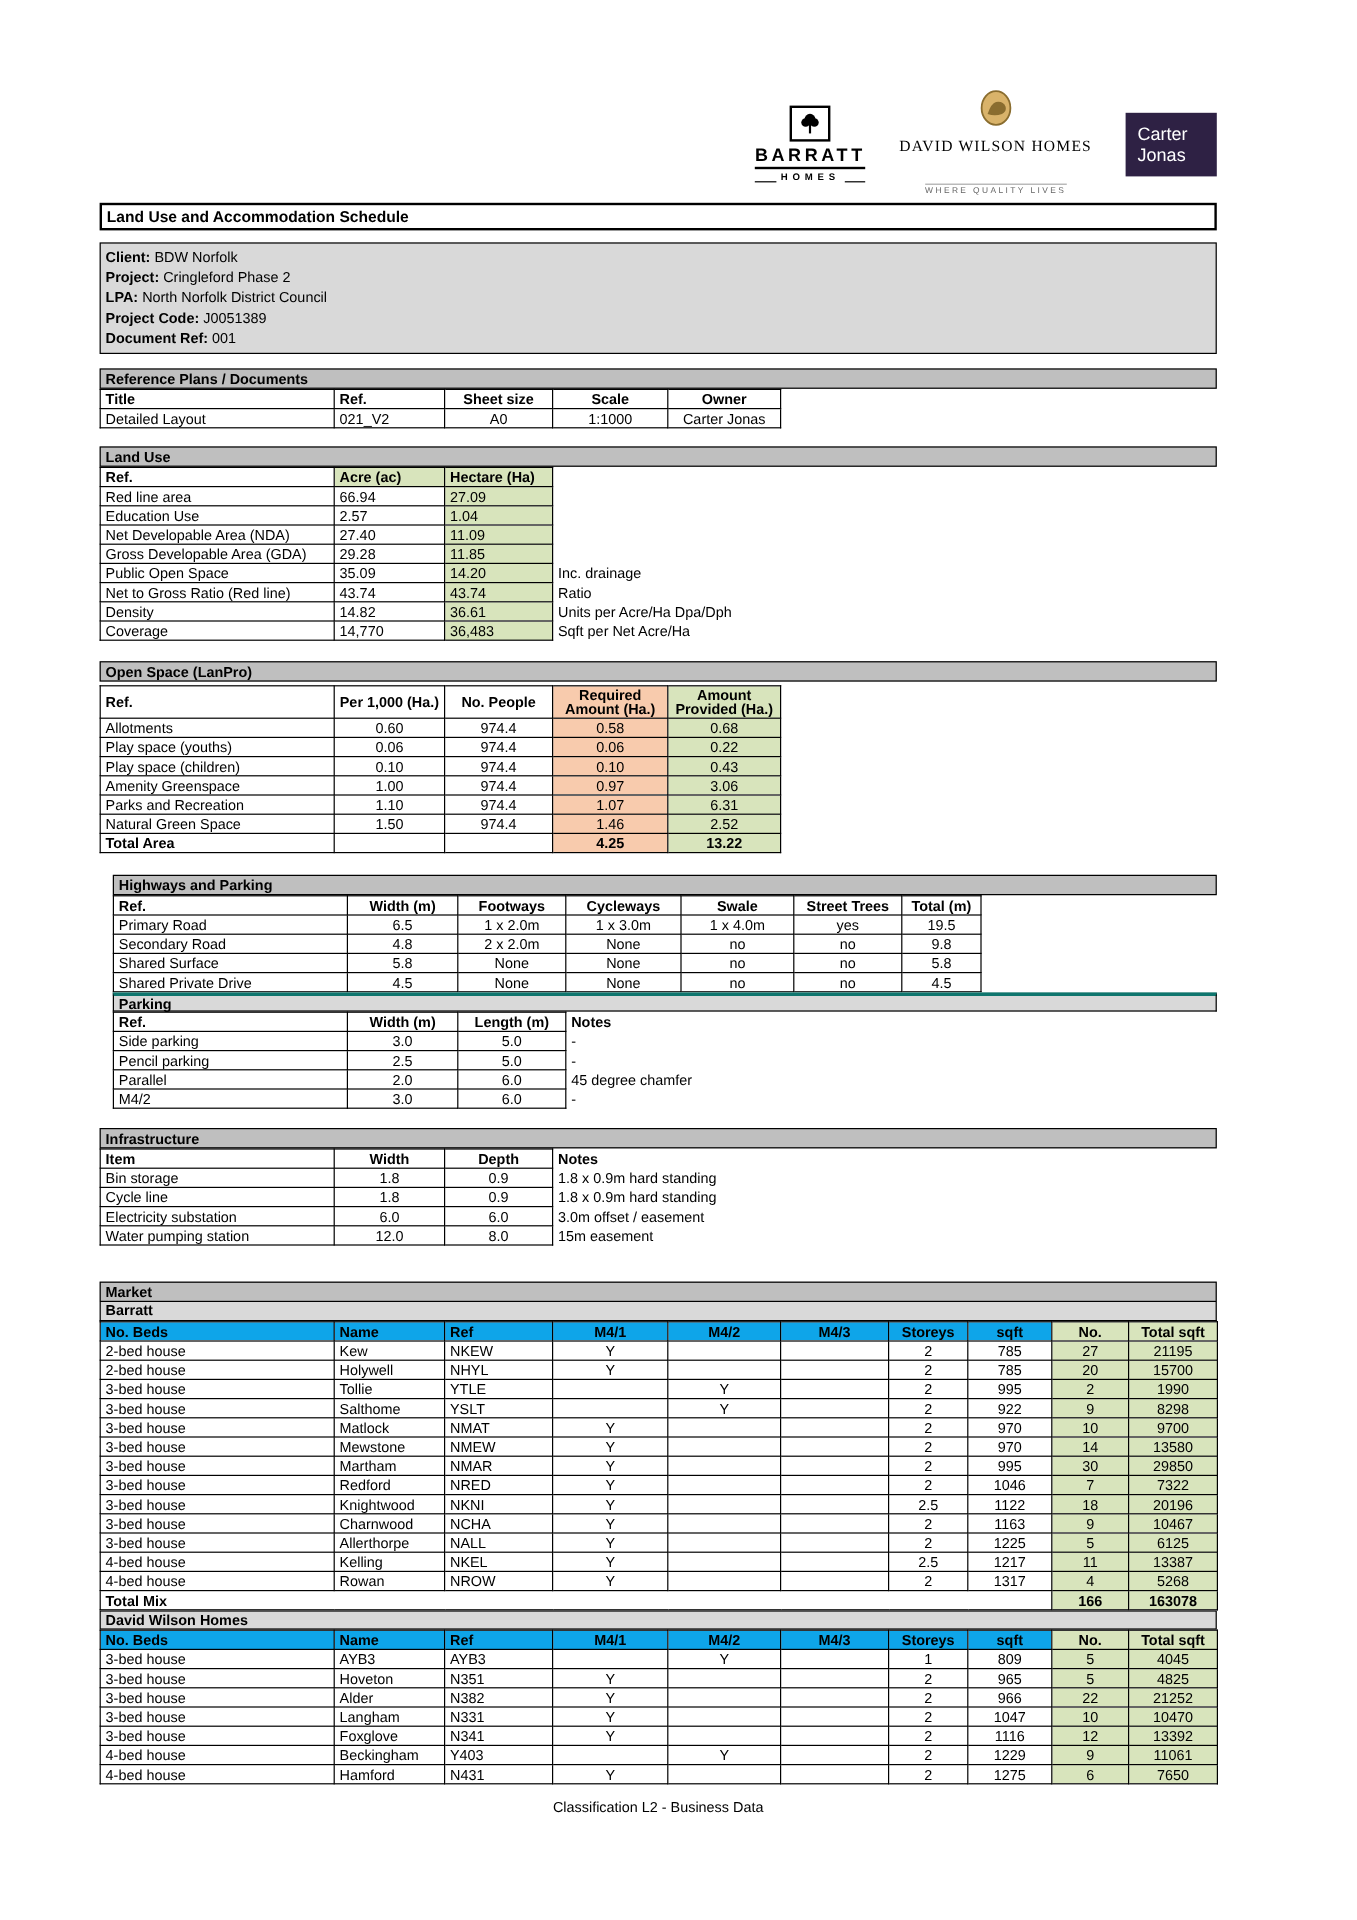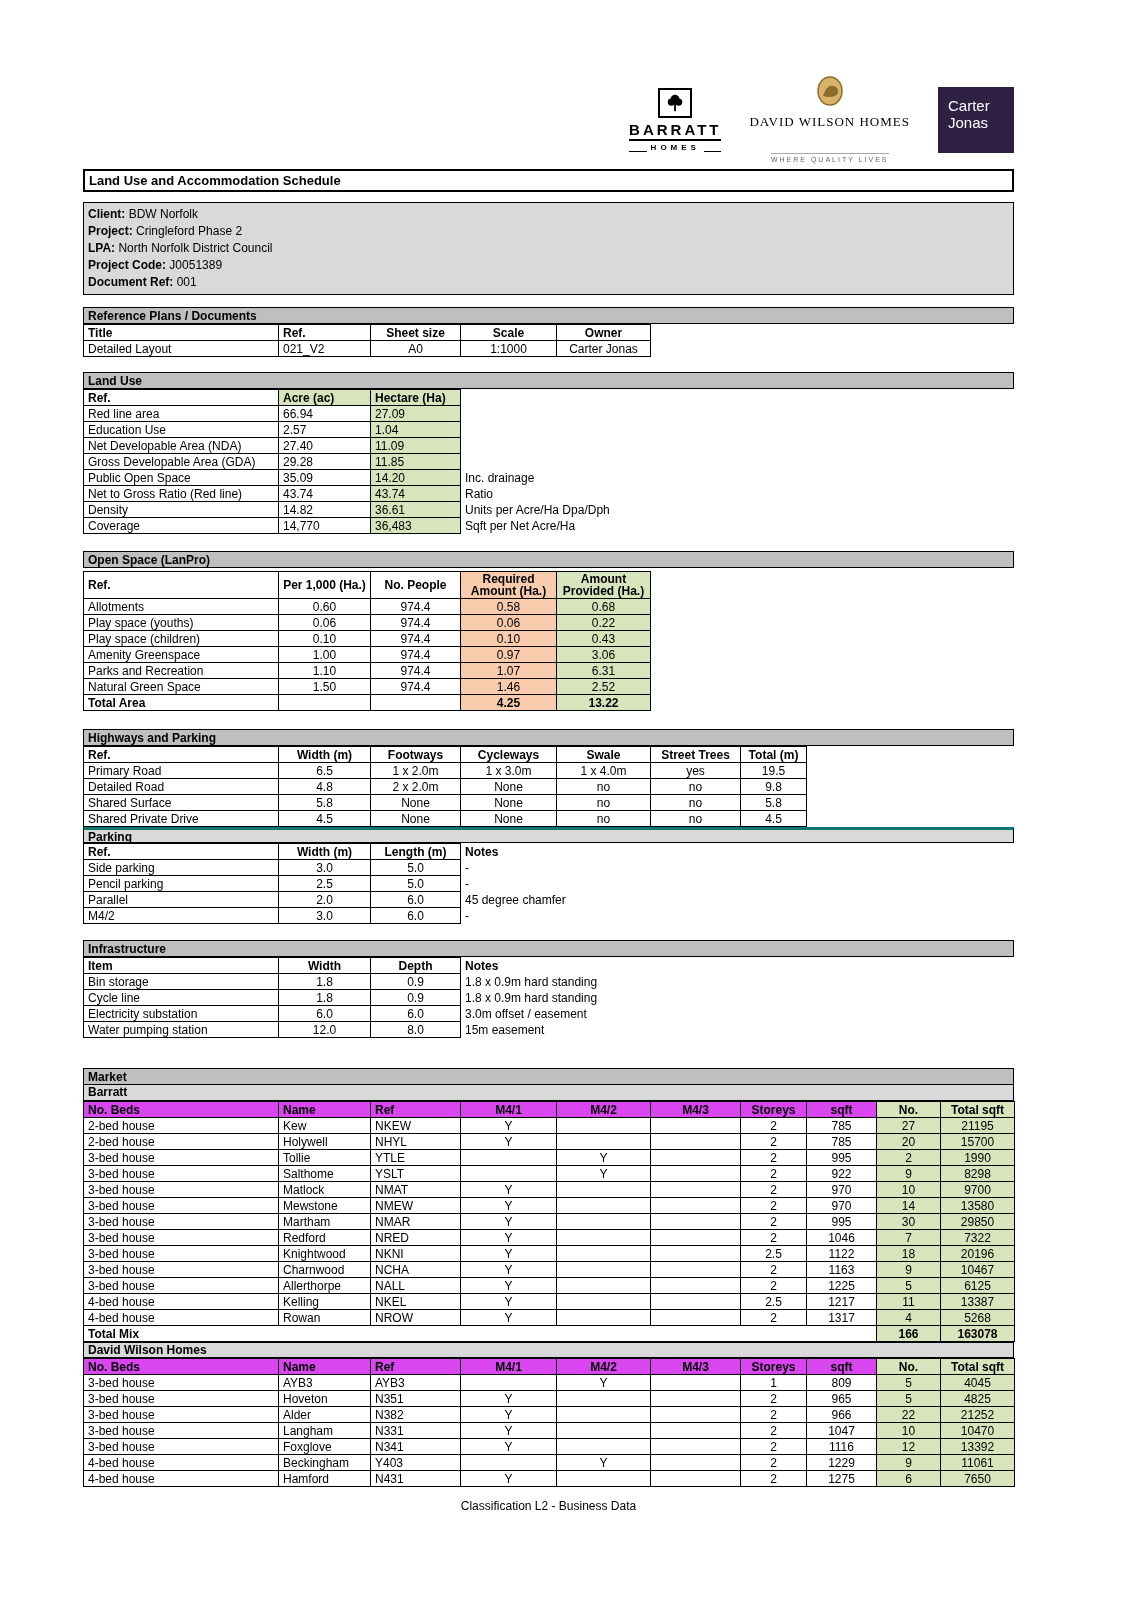--- a/index.html
+++ b/index.html
@@ -11,21 +11,21 @@
   .logos{display:flex;justify-content:flex-end;align-items:center;gap:28px;margin-top:85px;height:70px;}
   .logo{text-align:center;}
   .tree-frame{width:30px;height:26px;border:2px solid #000;margin:0 auto 3px;
               display:flex;align-items:center;justify-content:center;}
   .barratt-word{font-weight:bold;font-size:15px;letter-spacing:3px;border-bottom:2px solid #000;padding-bottom:1px;}
   .homes-line{display:flex;align-items:flex-end;gap:4px;font-size:8px;letter-spacing:4px;font-weight:bold;margin-top:2px;}
   .homes-line::before,.homes-line::after{content:"";flex:1;border-top:1px solid #000;}
   .dwh-word{font-family:"Liberation Serif",serif;font-size:13px;letter-spacing:1px;margin-top:3px;}
   .dwh-tag{font-size:7px;letter-spacing:2px;color:#666;border-top:1px solid #aaa;
            display:inline-block;padding-top:2px;margin-top:2px;}
-  .cj{width:76px;height:66px;background:#2e2144;color:#fff;text-align:left;
+  .cj{width:76px;height:53px;background:#2e2144;color:#fff;text-align:left;
       padding:10px 0 0 10px;font-size:15px;line-height:17px;box-sizing:border-box;}
 
   
   .title-bar{border:2px solid #000;font-weight:bold;font-size:13px;padding:2px 4px;margin-top:14px;}
   .client-block{border:1px solid #000;background:#d9d9d9;padding:3px 4px;margin-top:10px;font-size:12px;}
   .kv-row{height:17px;line-height:17px;}
   .b{font-weight:bold;}
 
   
   .bar{background:#bfbfbf;border:1px solid #000;font-weight:bold;font-size:12px;
@@ -37,28 +37,28 @@
   table{border-collapse:collapse;table-layout:fixed;}
   th,td{border:1px solid #000;font-size:12px;padding:1px 4px;height:16px;line-height:12px;
         white-space:nowrap;overflow:hidden;text-align:left;font-weight:normal;
         vertical-align:middle;box-sizing:border-box;}
   th{font-weight:bold;}
   .c{text-align:center;}
   .green{background:#d8e4bc;}
   .salmon{background:#f8cbad;}
   .pre{white-space:pre-line;height:auto;}
   th.noborder,td.noborder{border:none;background:transparent;}
-  .mh th{background:#d946ef;}
+  .mh th{background:#0ea5e9;}
   .mh th.green{background:#d8e4bc;}
 
   .sec-ref{margin-top:12px;}
   .sec-land{margin-top:15px;}
   .sec-open{margin-top:17px;}
   .sec-open table{margin-top:3px;}
-  .sec-hwy{margin-top:18px;}
+  .sec-hwy{margin-top:18px;margin-left:11px;}
   .sec-infra{margin-top:16px;}
   .sec-market{margin-top:30px;}
   .footer{margin-top:12px;text-align:center;font-size:12px;}
 </style>
 </head>
 <body>
 
 <div class="content">
 
   <header class="logos">
@@ -307,21 +307,21 @@
           <tr>
             <td>Primary Road</td>
             <td class="c">6.5</td>
             <td class="c">1 x 2.0m</td>
             <td class="c">1 x 3.0m</td>
             <td class="c">1 x 4.0m</td>
             <td class="c">yes</td>
             <td class="c">19.5</td>
           </tr>
           <tr>
-            <td>Detailed Road</td>
+            <td>Secondary Road</td>
             <td class="c">4.8</td>
             <td class="c">2 x 2.0m</td>
             <td class="c">None</td>
             <td class="c">no</td>
             <td class="c">no</td>
             <td class="c">9.8</td>
           </tr>
           <tr>
             <td>Shared Surface</td>
             <td class="c">5.8</td>

